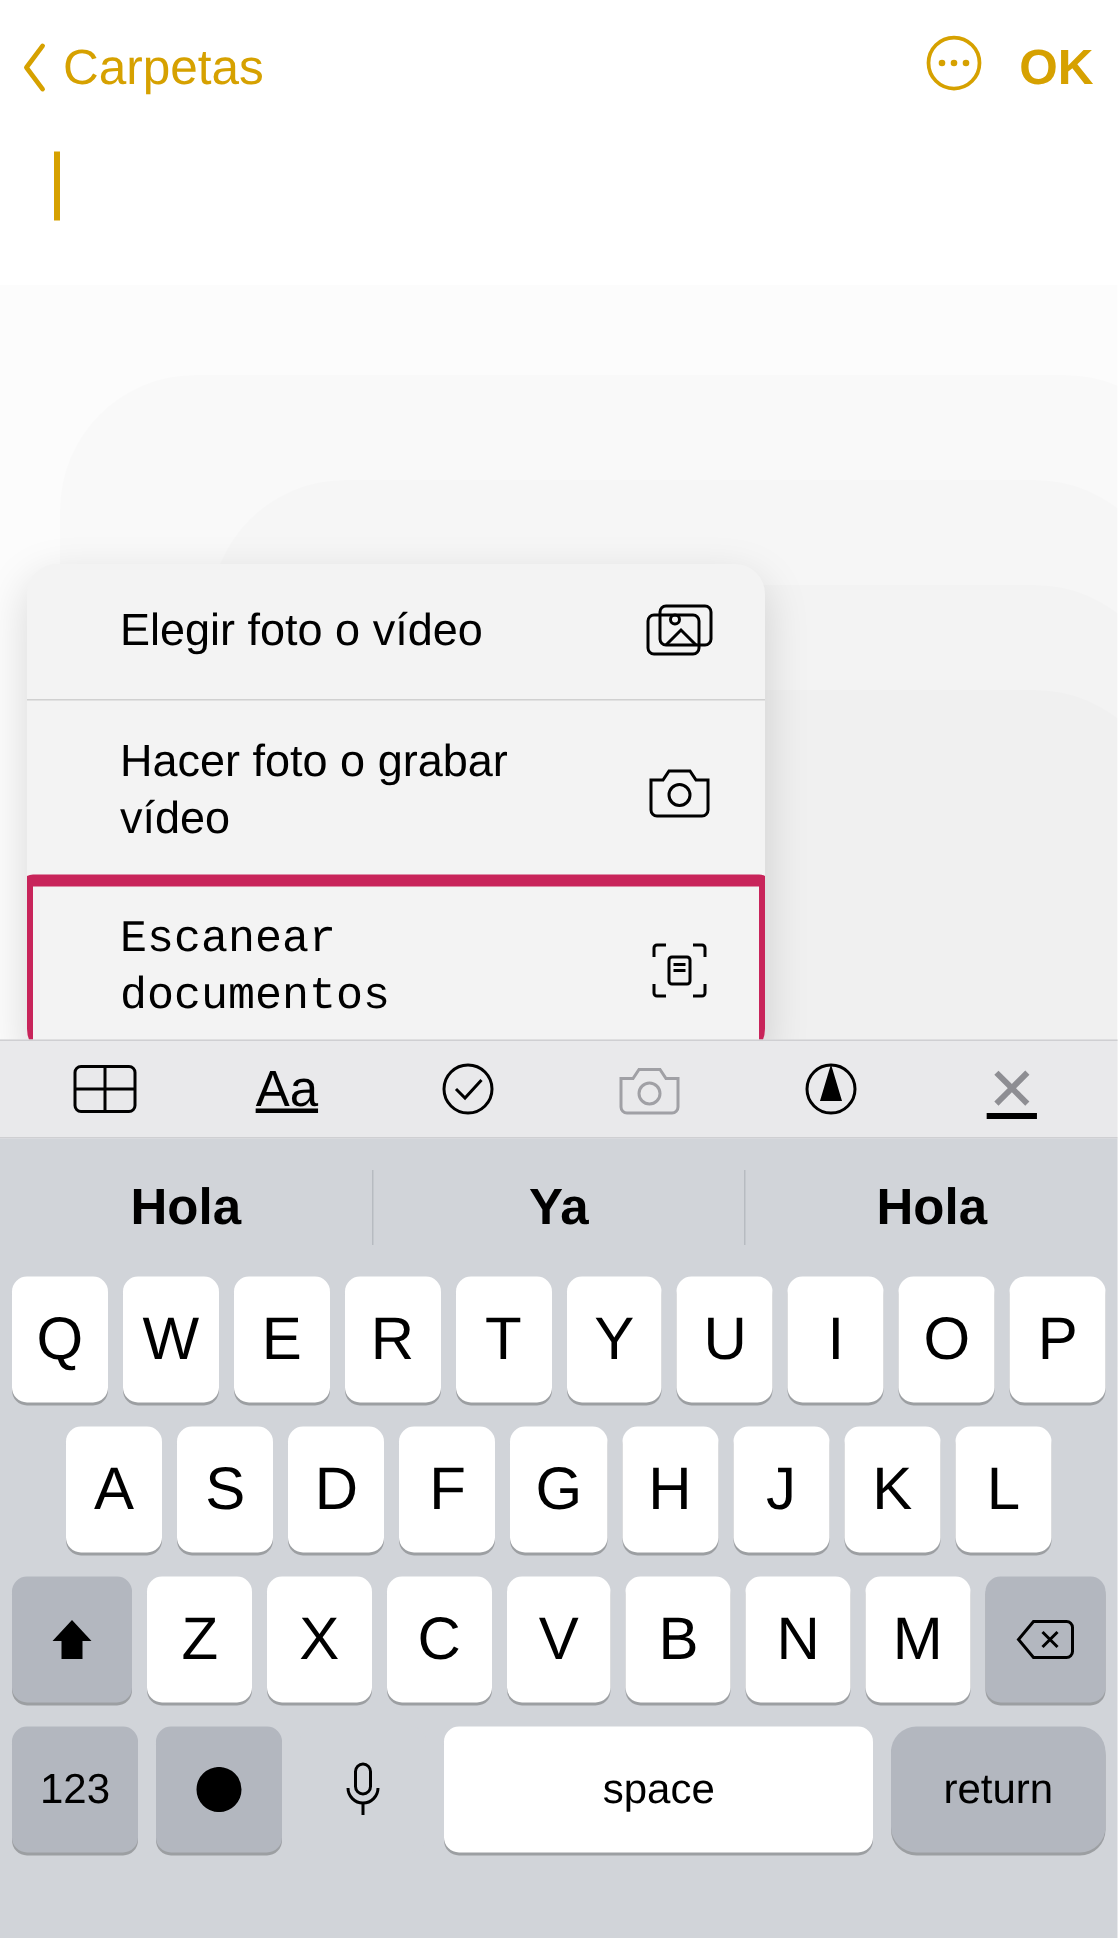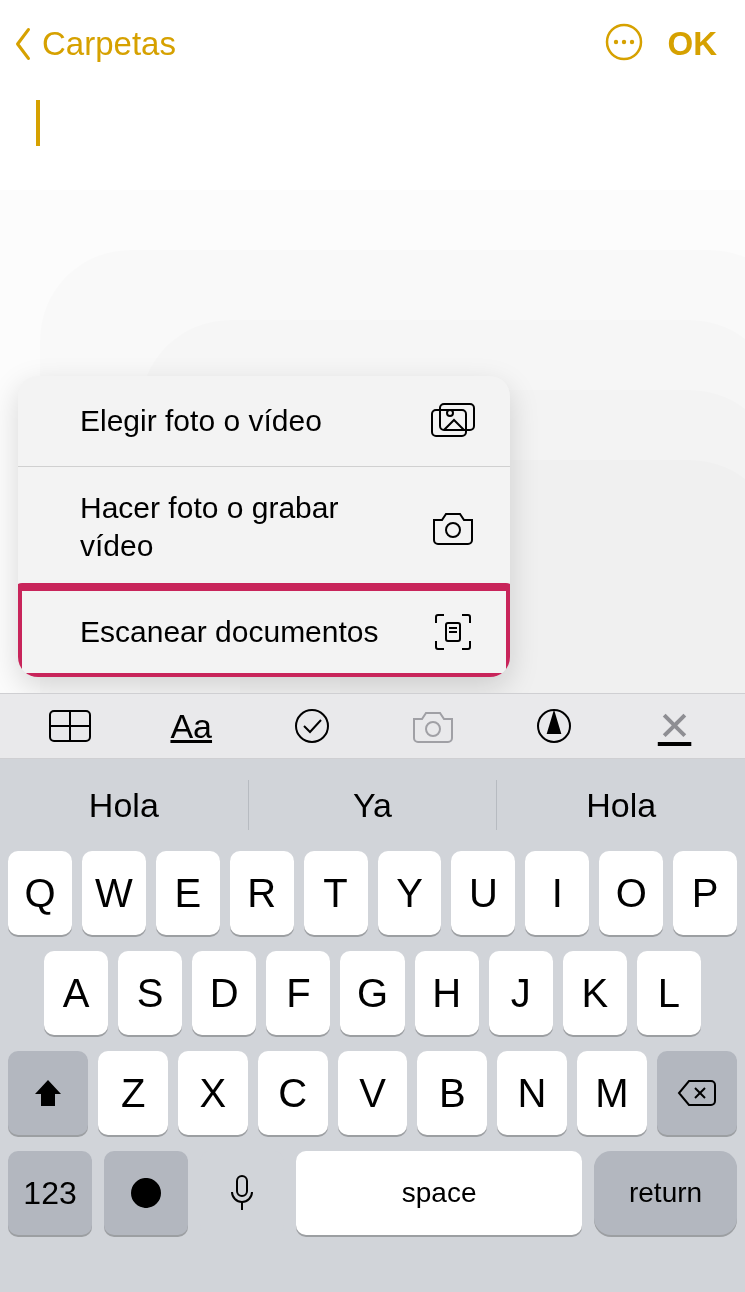--- a/index.html
+++ b/index.html
@@ -2,21 +2,21 @@
 <html><head>
 <meta charset="utf-8">
 <style>
   * { box-sizing: border-box; margin: 0; padding: 0; }
   html, body { width: 745px; height: 1292px; font-family: -apple-system, "Helvetica Neue", Arial, sans-serif; background: #fff; overflow: hidden; }
   :root { --accent: #d6a100; }
 
   
   .nav {
     display: flex; align-items: center; justify-content: space-between;
-    padding: 22px 28px 20px 8px;
+    padding: 22px 16px 20px 8px;
   }
   .nav-left { display: flex; align-items: center; gap: 4px; cursor: pointer; }
   .chevron-back { width: 30px; height: 40px; display: flex; align-items: center; justify-content: center; }
   .chevron-back svg { width: 22px; height: 36px; stroke: var(--accent); stroke-width: 3.5; fill: none; stroke-linecap: round; stroke-linejoin: round; }
   .nav-left-label { color: var(--accent); font-size: 33px; font-weight: 400; }
   .nav-right { display: flex; align-items: center; gap: 24px; }
   .more-btn svg { width: 40px; height: 40px; stroke: var(--accent); stroke-width: 2.5; fill: none; }
   .more-btn circle.dot { fill: var(--accent); stroke: none; }
   .ok-btn { color: var(--accent); font-size: 33px; font-weight: 600; }
 
@@ -35,20 +35,21 @@
     box-shadow: 0 10px 30px rgba(0,0,0,0.15);
   }
   .popup-item {
     display: flex; align-items: center; justify-content: space-between;
     padding: 0 30px; min-height: 90px; font-size: 30px; color: #000;
   }
   .popup-item .label { flex: 1; line-height: 1.25; padding: 22px 10px 22px 0; margin-left: 32px; }
   .popup-sep { height: 1px; background: #d0d0d0; margin: 0 0 0 0; }
   .popup-item.highlight {
     position: relative;
+    font-family: Liberation Mono, monospace;
   }
   .popup-item.highlight::after {
     content: ""; position: absolute; inset: -4px -4px -4px -4px;
     border: 8px solid #c8245a; border-radius: 8px; pointer-events: none;
   }
   .popup-icon { width: 54px; display:flex; justify-content:center; }
   .popup-icon svg { stroke:#000; fill:none; stroke-width:2; }
 
   
   .toolbar {
@@ -58,21 +59,21 @@
   }
   .tool { width: 80px; height: 66px; display:flex; align-items:center; justify-content:center; }
   .tool svg { stroke:#000; fill:none; stroke-width:2; }
   .tool.dim svg { stroke:#a0a0a5; }
   .tool .txt { font-size: 34px; color:#000; }
   .tool .x { font-size: 40px; color:#8e8e93; font-weight:300; }
 
   
   .kb { position:absolute; left:0; right:0; top:759px; bottom:0; background:#d1d4d9; }
   .suggest-row {
-    display:flex; align-items:center; height:92px;
+    display:flex; align-items:center; height:92px;font-weight:bold;
   }
   .suggest {
     flex:1; display:flex; align-items:center; justify-content:center;
     font-size:34px; color:#000; height:50px;
   }
   .suggest + .suggest { border-left:1px solid #b7bbc1; }
 
   .key-row { display:flex; gap:10px; padding:0 8px; margin-bottom:16px; }
   .key-row.r2 { padding:0 44px; }
   .key-row.r3 { padding:0 8px; }
@@ -85,21 +86,21 @@
   .key.fn { background:#b3b7bf; }
   .key.fn svg { stroke:#000; fill:#000; }
   .key.space { flex:3.4; font-size:28px; }
   .key.return { flex:1.7; font-size:28px;border-radius:17px; }
   .key.num { flex:1; font-size:28px; }
   .key.globe { flex:1; }
   .key.mic { flex:1; background:#d1d4d9; box-shadow:none; }
   .key.mic svg { stroke:#000; fill:none; stroke-width:2; }
   .key.backspace svg { stroke:#000; fill:none; stroke-width:2; }
   .key.shift svg { fill:#000; stroke:none; }
-  .key.fn.num, .key.fn.globe { font-size:32px; }
+  .key.fn.num, .key.fn.globe { font-size:28px; }
 </style>
 </head>
 <body>
 
 <div class="nav">
   <div class="nav-left">
     <span class="chevron-back">
       <svg viewBox="0 0 24 40">
           <polyline points="18,4 6,20 18,36"></polyline>
         </svg>

